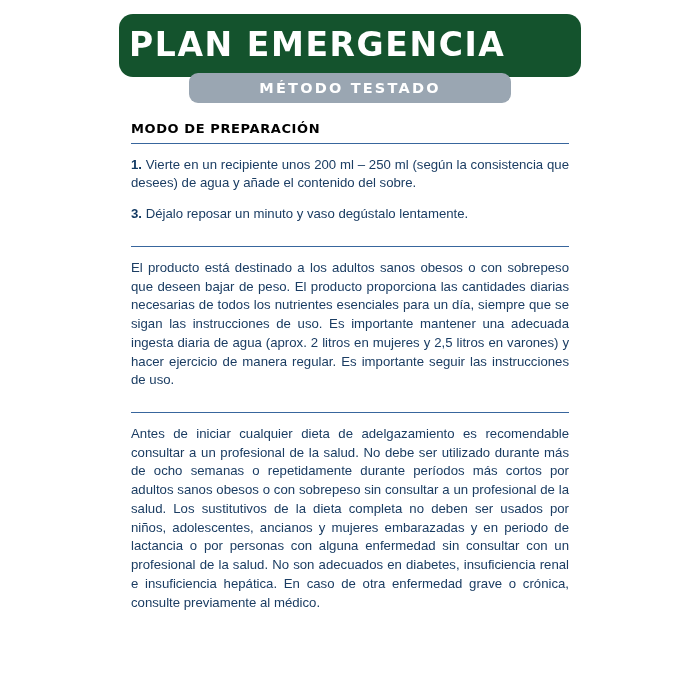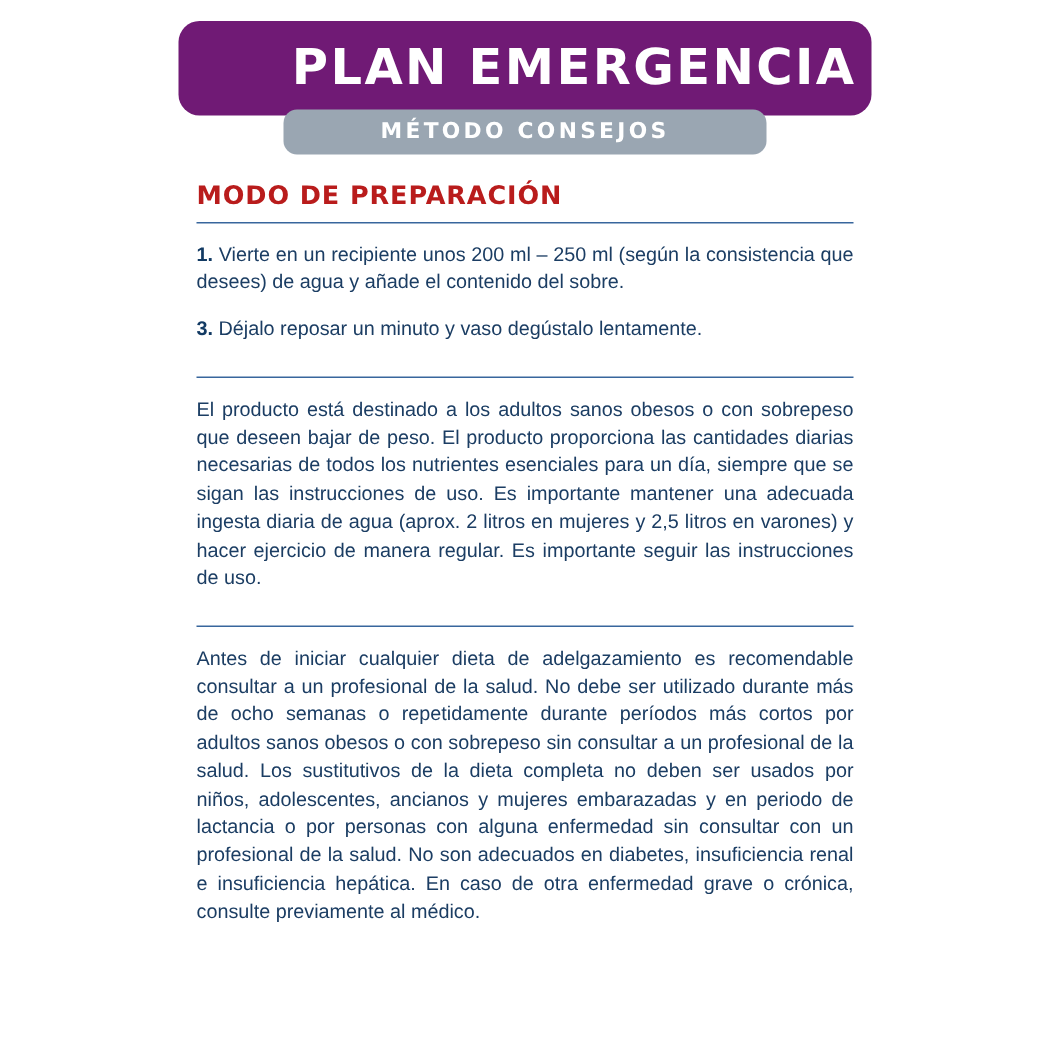--- a/index.html
+++ b/index.html
@@ -20,23 +20,23 @@
     box-sizing: border-box;
   }
   .header-wrap {
     padding-top: 14px;
     display: flex;
     flex-direction: column;
     align-items: center;
   }
   .title-banner {
     width: 462px;
-    background: #701a75;
+    background: #14532d;
     border-radius: 14px;
-    text-align: right;
+    text-align: left;
     padding: 14px 10px 14px 10px;
     box-sizing: border-box;
   }
   .title-banner .title {
     color: #ffffff;
     font-family: "DejaVu Sans", sans-serif;
     font-weight: bold;
     font-size: 33px;
     letter-spacing: 1.6px;
     line-height: 1.05;
@@ -60,24 +60,24 @@
     white-space: nowrap;
   }
   .content {
     padding: 18px 131px 0 131px;
     box-sizing: border-box;
   }
   .section {
     margin-bottom: 4px;
   }
   .section-title {
-    color: #b91c1c;
+    color: #000000;
     font-family: "DejaVu Sans", sans-serif;
     font-weight: bold;
-    font-size: 17px;
+    font-size: 13px;
     letter-spacing: 0.6px;
     margin: 0 0 7px 0;
   }
   .rule {
     height: 1px;
     background: #154b8c;
     border: 0;
     margin: 0 0 9px 0;
     opacity: 0.85;
   }
@@ -101,21 +101,21 @@
 </head>
 <body>
 
 <div class="page">
 
   <div class="header-wrap">
     <div class="title-banner">
       <div class="title">PLAN EMERGENCIA</div>
     </div>
     <div class="subtitle-banner">
-      <div class="subtitle">MÉTODO CONSEJOS</div>
+      <div class="subtitle">MÉTODO TESTADO</div>
     </div>
   </div>
 
   <div class="content">
 
     <div class="section">
       <div class="section-title">MODO DE PREPARACIÓN</div>
       <div class="rule"></div>
       <div class="steps">
         <p class="para"><span class="num">1.</span><span> Vierte en un recipiente unos 200 ml – 250 ml  (según la consistencia que desees) de agua  y añade el contenido del sobre.</span></p>

